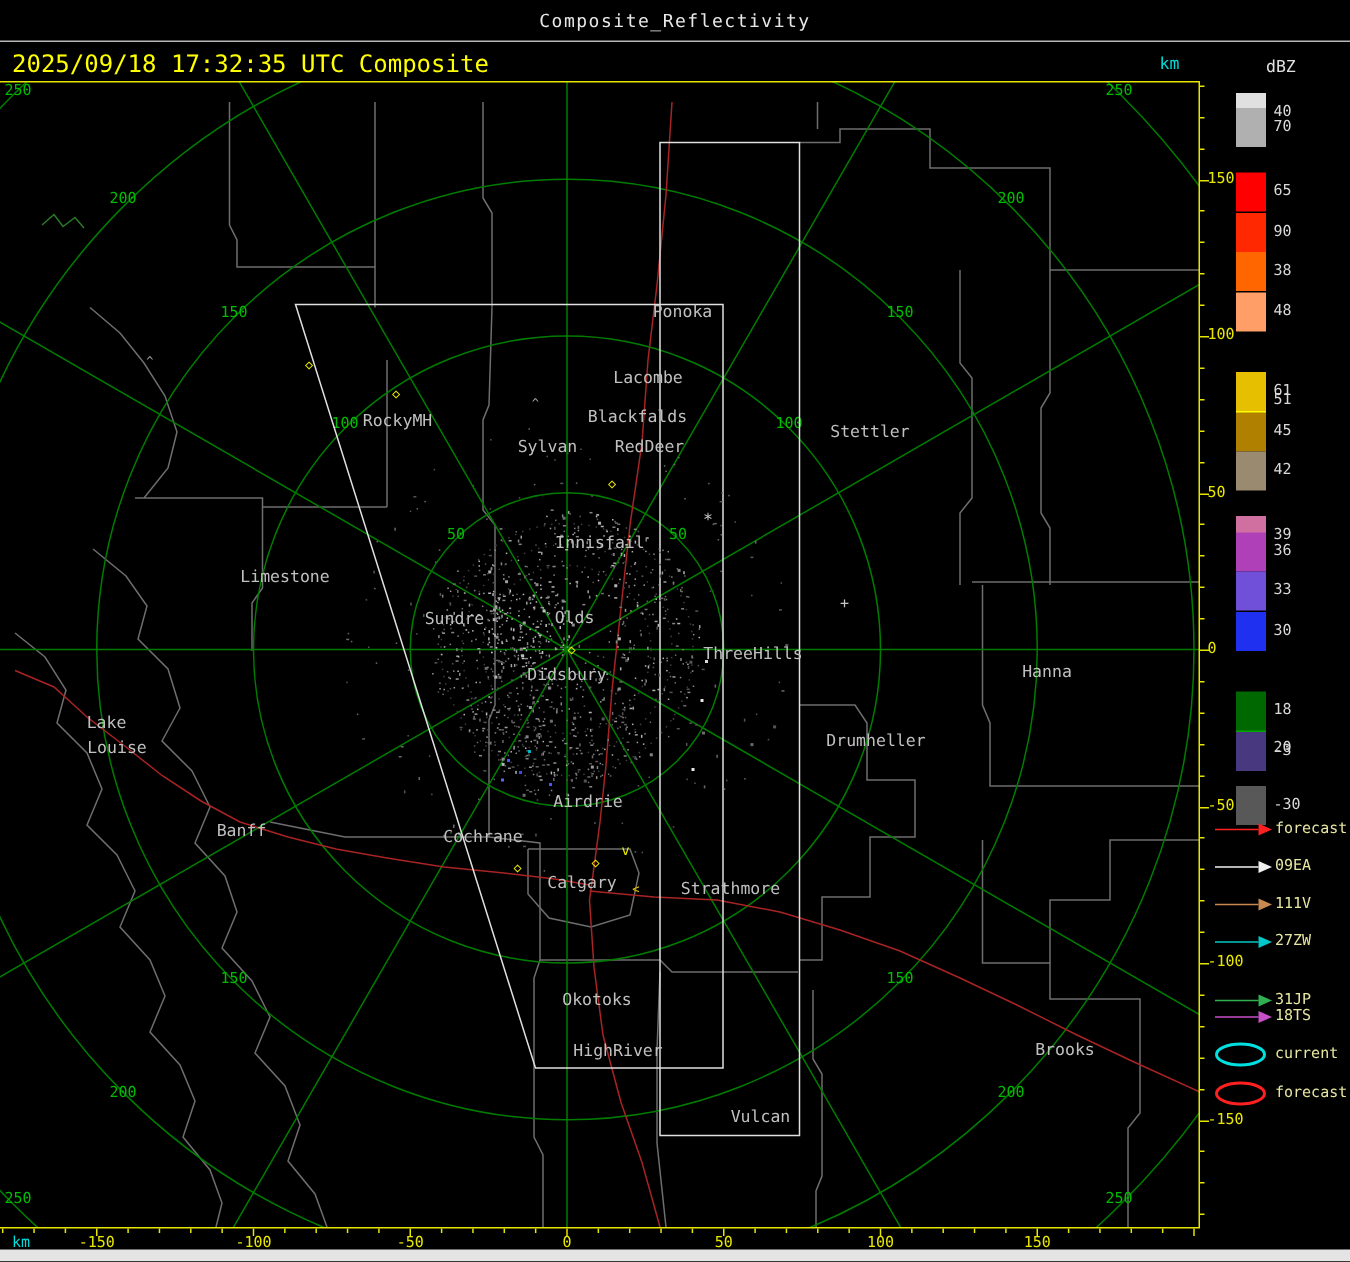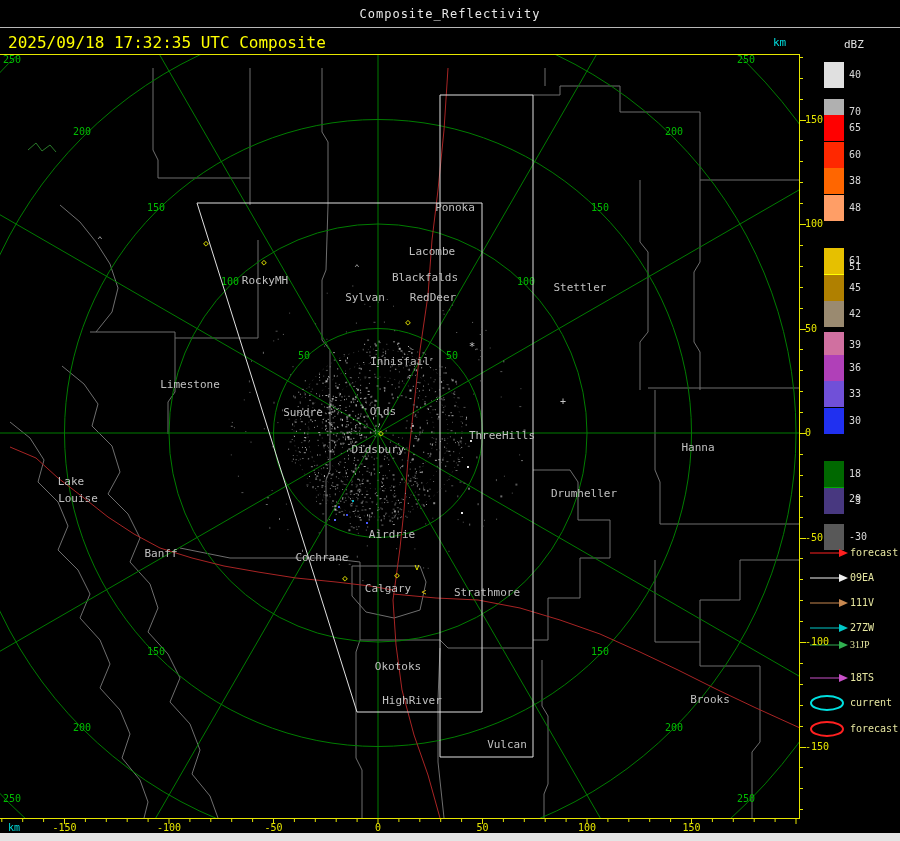--- a/index.html
+++ b/index.html
@@ -1384,31 +1384,31 @@
     <div class="rlabel" style="top: 582px;">-100</div>
     <div class="rlabel" style="top: 686.5px;">-150</div>
   </div>
 
 <div id="legend">
   <div class="dbz-title">dBZ</div>
 <div class="scale-row" style="top: 62px;">
       <div class="swatch" style="background: rgb(224, 224, 224);"></div>
       <div class="scale-label">40</div>
     </div>
-    <div class="scale-row" style="top: 99px;">
+    <div class="scale-row" style="top: 72px;">
       <div class="swatch" style="background: rgb(176, 176, 176);"></div>
       <div class="scale-label">70</div>
     </div>
     <div class="scale-row" style="top: 115.2px;">
       <div class="swatch" style="background: rgb(255, 0, 0);"></div>
       <div class="scale-label">65</div>
     </div>
     <div class="scale-row" style="top: 141.8px;">
       <div class="swatch" style="background: rgb(255, 40, 0);"></div>
-      <div class="scale-label">60</div>
+      <div class="scale-label">90</div>
     </div>
     <div class="scale-row" style="top: 168.4px;">
       <div class="swatch" style="background: rgb(255, 102, 0);"></div>
       <div class="scale-label">38</div>
     </div>
     <div class="scale-row" style="top: 195px;">
       <div class="swatch" style="background: rgb(255, 158, 102);"></div>
       <div class="scale-label">48</div>
     </div>
     <div class="scale-row" style="top: 221.6px; margin-top: 32px;">
@@ -1420,21 +1420,21 @@
       <div class="scale-label">61</div>
     </div>
     <div class="scale-row" style="top: 274.8px; text-align: right;">
       <div class="swatch" style="background: rgb(176, 128, 0);"></div>
       <div class="scale-label">45</div>
     </div>
     <div class="scale-row" style="top: 301.4px;">
       <div class="swatch" style="background: rgb(154, 138, 112);"></div>
       <div class="scale-label">42</div>
     </div>
-    <div class="scale-row" style="top: 332px;">
+    <div class="scale-row" style="top: 344px;">
       <div class="swatch" style="background: rgb(208, 112, 160);"></div>
       <div class="scale-label">39</div>
     </div>
     <div class="scale-row" style="top: 354.6px;">
       <div class="swatch" style="background: rgb(176, 64, 184);"></div>
       <div class="scale-label">36</div>
     </div>
     <div class="scale-row" style="top: 381.2px;">
       <div class="swatch" style="background: rgb(112, 80, 216);"></div>
       <div class="scale-label">33</div>
@@ -1480,21 +1480,21 @@
       </svg>
       <div class="track-label">111V</div>
     </div>
     <div class="track-row" style="top: 619px;">
       <svg width="42" height="18" class="track-glyph">
         <line x1="2" y1="9" x2="31" y2="9" stroke="#00c8c8"></line>
         <polygon points="31,5 40,9 31,13" fill="#00c8c8"></polygon>
       </svg>
       <div class="track-label">27ZW</div>
     </div>
-    <div class="track-row" style="top: 636px; font-family: Liberation Serif, serif;">
+    <div class="track-row" style="top: 658px;">
       <svg width="42" height="18" class="track-glyph">
         <line x1="2" y1="9" x2="31" y2="9" stroke="#30b050"></line>
         <polygon points="31,5 40,9 31,13" fill="#30b050"></polygon>
       </svg>
       <div class="track-label">31JP</div>
     </div>
     <div class="track-row" style="top: 669px;">
       <svg width="42" height="18" class="track-glyph">
         <line x1="2" y1="9" x2="31" y2="9" stroke="#c850c8"></line>
         <polygon points="31,5 40,9 31,13" fill="#c850c8"></polygon>

